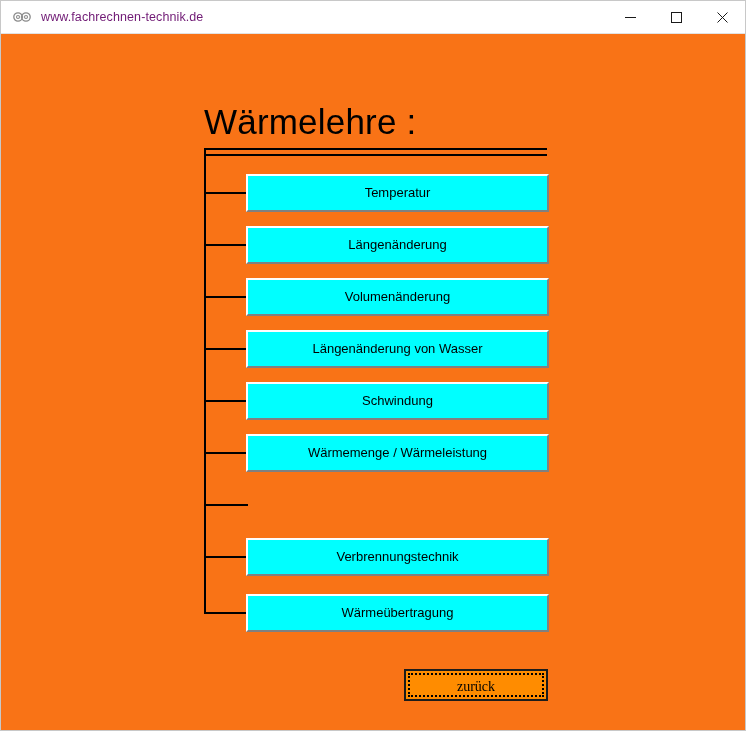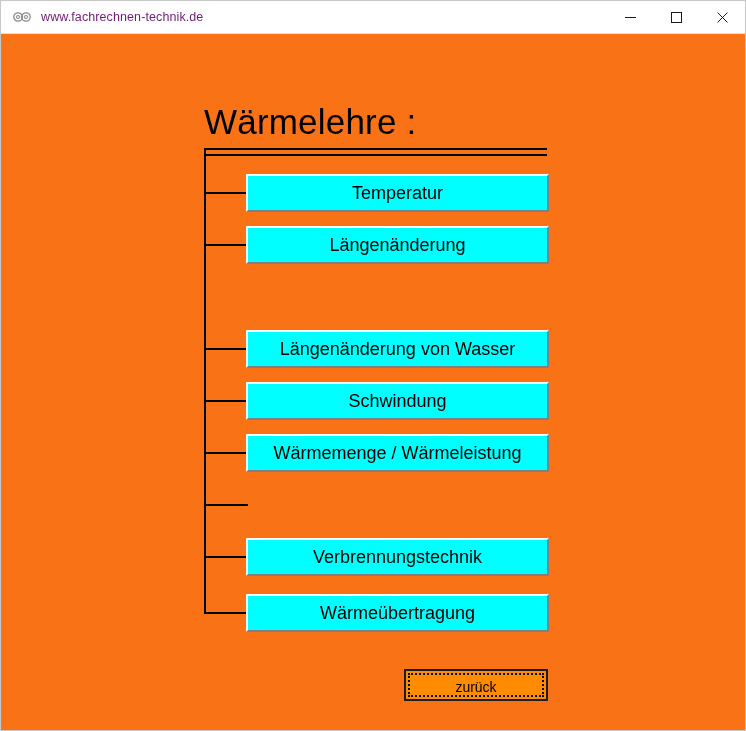--- a/index.html
+++ b/index.html
@@ -145,41 +145,41 @@
     width: 303px;
     height: 38px;
     box-sizing: border-box;
     background: #00ffff;
     border-top: 2px solid #fdfdfd;
     border-left: 2px solid #fdfdfd;
     border-right: 2px solid #808080;
     border-bottom: 2px solid #808080;
     color: #000000;
     font-family: "Liberation Sans", sans-serif;
-    font-size: 18px;
+    font-size: 13px;
     line-height: 34px;
     text-align: center;
     cursor: default;
     padding: 0;
     white-space: nowrap;
     overflow: hidden;
   }
 
   
   .back-btn {
     position: absolute;
     left: 403px;
     top: 635px;
     width: 144px;
     height: 32px;
     box-sizing: border-box;
     background: #ff8c00;
     border: 2px solid #1c1c1c;
     color: #000000;
-    font-family: Liberation Sans, sans-serif;
+    font-family: Liberation Serif, serif;
     font-size: 14px;
     text-align: center;
     line-height: 28px;
     cursor: default;
     padding: 0;
   }
   .back-btn .focus-ring {
     display: block;
     position: absolute;
     left: 2px;
@@ -241,20 +241,24 @@
       <div class="menu-row" style="top:140px;">
         <div class="branch"></div>
         <button class="menu-btn">Temperatur</button>
       </div>
 
       <div class="menu-row" style="top:192px;padding-left:32px;">
         <div class="branch"></div>
         <button class="menu-btn">Längenänderung</button>
       </div>
 
+      <div class="menu-row" style="top:244px;">
+        <div class="branch"></div>
+        <button class="menu-btn">Volumenänderung</button>
+      </div>
 
       <div class="menu-row" style="top:296px;">
         <div class="branch"></div>
         <button class="menu-btn">Längenänderung von Wasser</button>
       </div>
 
       <div class="menu-row" style="top:400px;">
         <div class="branch"></div>
         <button class="menu-btn">Wärmemenge / Wärmeleistung</button>
       </div>

